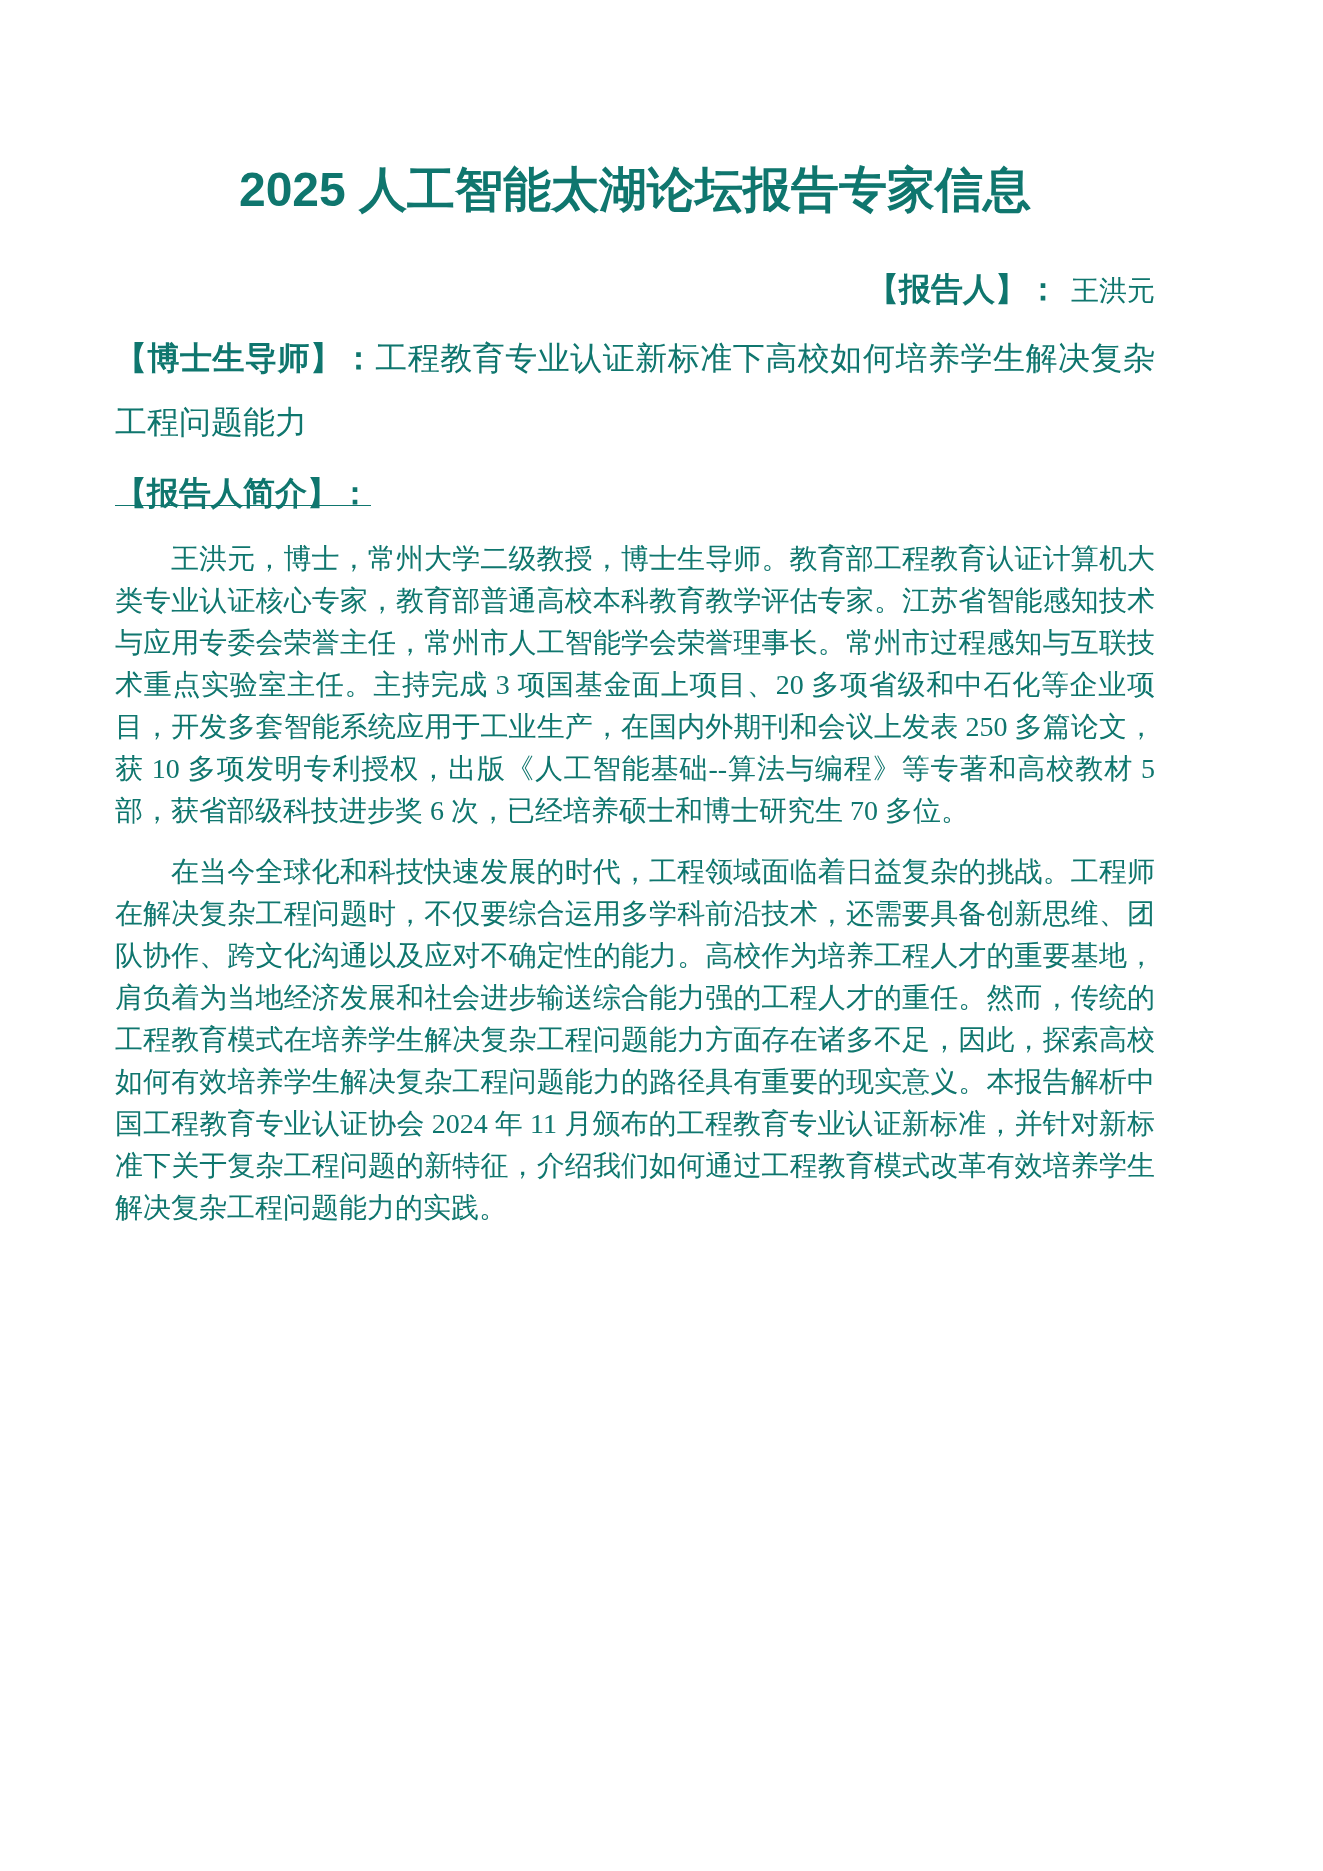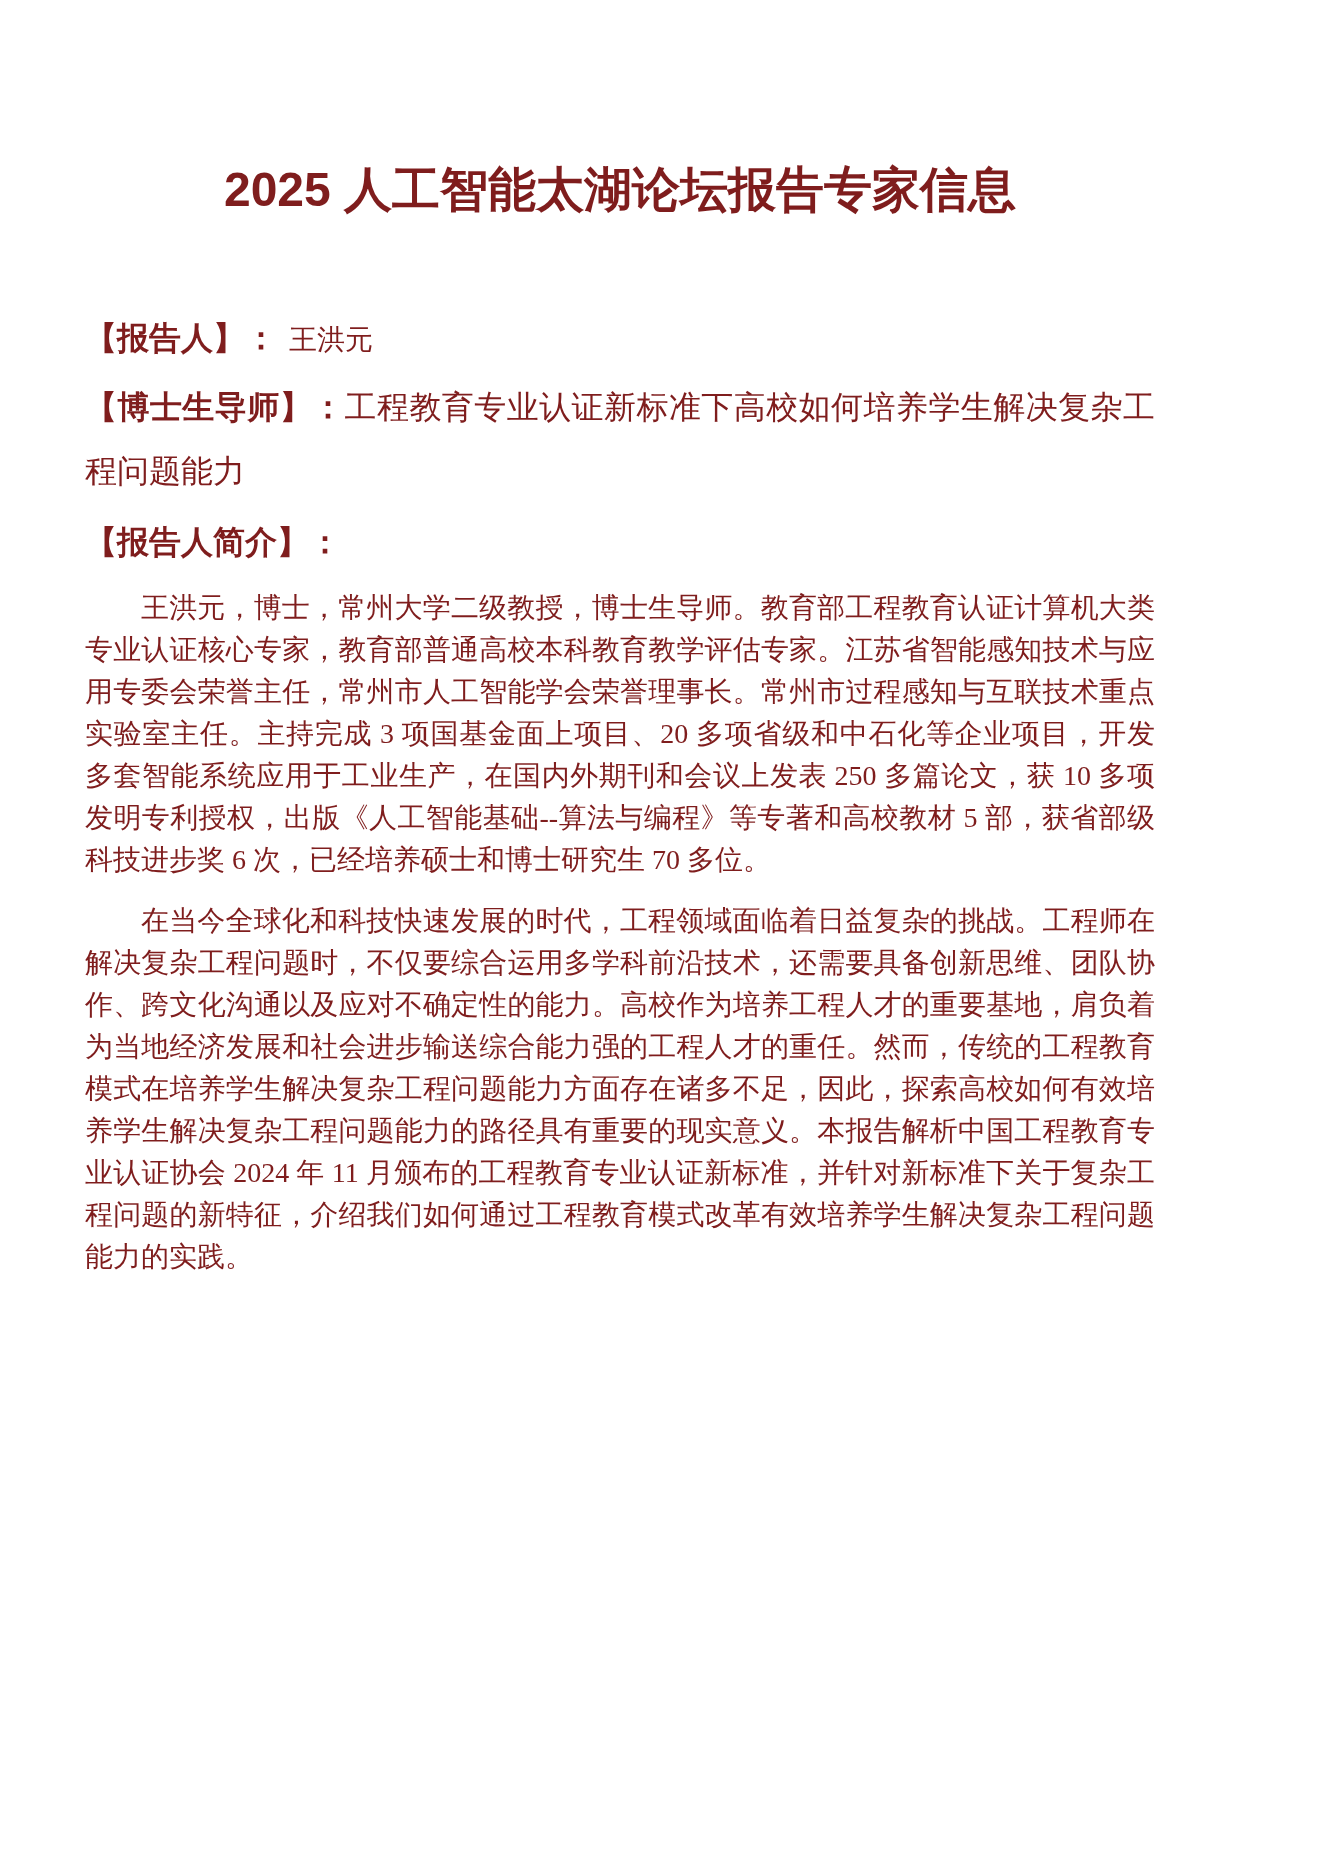--- a/index.html
+++ b/index.html
@@ -6,59 +6,60 @@
     margin: 0;
     padding: 0;
     background: #ffffff;
   }
   .page {
     position: relative;
     width: 1323px;
     height: 1871px;
     margin: 0 auto;
     background: #ffffff;
-    color: #7f1d1d;
+    color: #0f766e;
     box-sizing: border-box;
-    padding: 158px 168px 0 85px;
+    padding: 158px 168px 0 115px;
     font-family: "Liberation Serif", "DejaVu Serif", serif;
     overflow: hidden;
   }
   .doc-title {
     margin: 0;
     font-family: "Liberation Sans", "DejaVu Sans", sans-serif;
     font-weight: bold;
     font-size: 48px;
     line-height: 64px;
     text-align: center;
     white-space: nowrap;
   }
   p { margin: 0; }
   .field-label {
     font-weight: bold;
     font-size: 32px;
   }
   .presenter-line {
-    margin-top: 94px;
+    margin-top: 45px;
     line-height: 44px;
     font-size: 32px;
+    text-align: right;
   }
   .presenter-name {
     font-size: 28px;
     margin-left: 12px;
   }
   .topic-line {
     margin-top: 13px;
     line-height: 64px;
     font-size: 32px;
     text-align: justify;
   }
   .section-label-line {
     line-height: 44px;
   }
-  .bio-label-line { margin-top: 17px; }
+  .bio-label-line { margin-top: 17px; text-decoration: underline; }
   .abstract-label-line { margin-top: 11px; }
   .body-para {
     font-size: 28px;
     line-height: 42px;
     text-align: justify;
     text-indent: 2em;
   }
   .bio-para { margin-top: 17px; }
   .abstract-para { margin-top: 19px; }
 </style>

